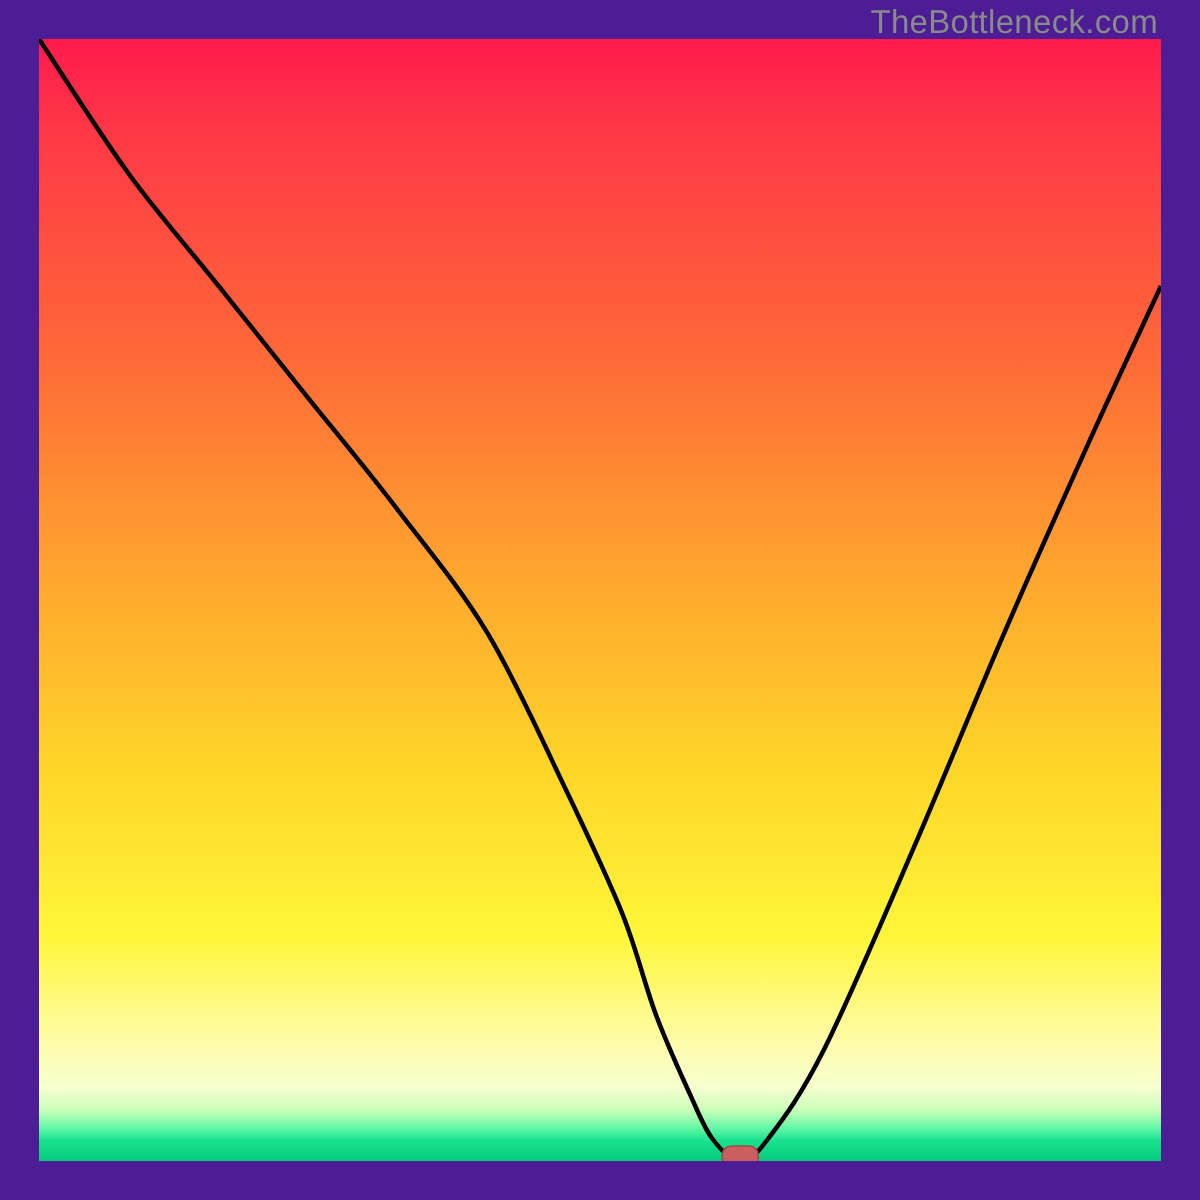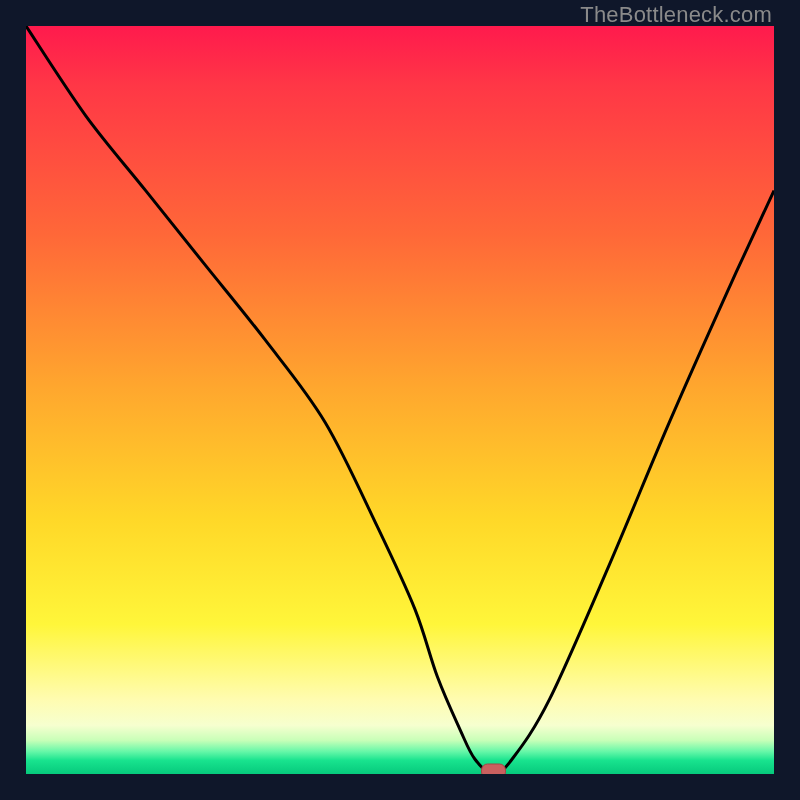--- a/index.html
+++ b/index.html
@@ -1,21 +1,21 @@
 <!DOCTYPE html>
 <html><head>
 <meta charset="utf-8">
 <style>
   * { margin: 0; padding: 0; box-sizing: border-box; }
   html, body { width: 800px; height: 800px; overflow: hidden; background: #000; }
   .stage {
     position: relative;
     width: 800px;
     height: 800px;
-    background: #0f172a;
+    background: #4c1d95;
     text-decoration: underline;
   }
   .plot-area {
     position: absolute;
     left: 26px;
     top: 26px;
     width: 748px;
     height: 748px;
     overflow: hidden;
   }

